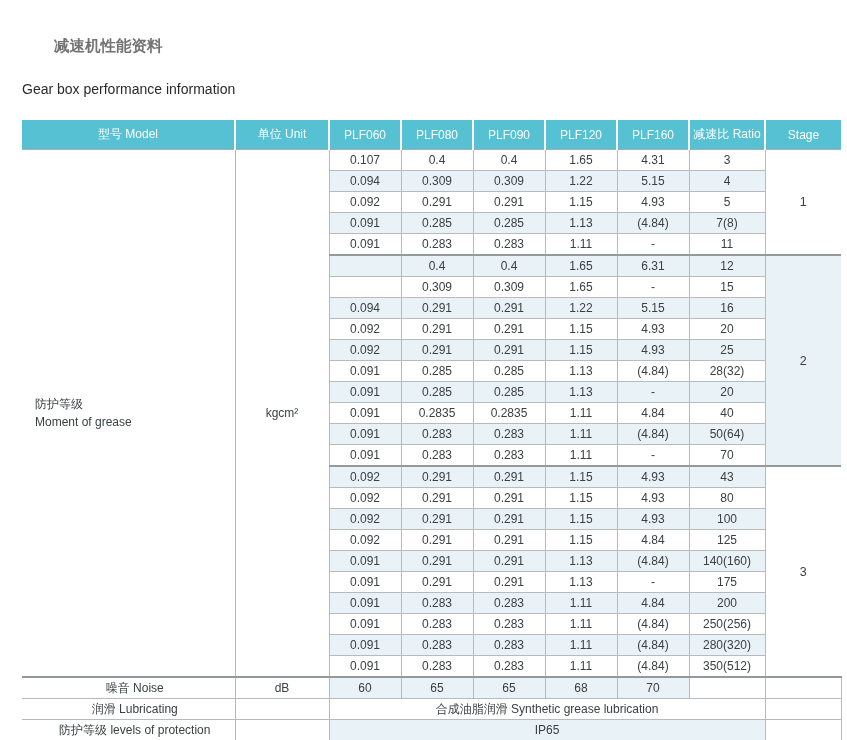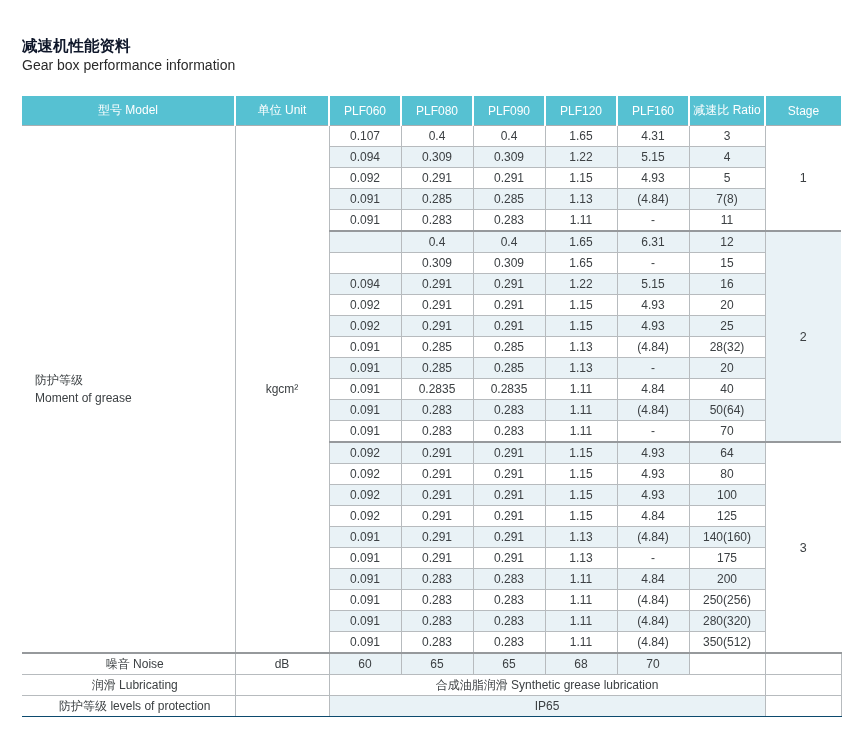--- a/index.html
+++ b/index.html
@@ -2,22 +2,22 @@
 <html><head>
 <meta charset="utf-8">
 <style>
   html,body{margin:0;padding:0;background:#ffffff;}
   body{
     width:847px;height:740px;overflow:hidden;
     font-family:"Liberation Sans","DejaVu Sans",sans-serif;
     color:#3c4043;
   }
   .page{padding:37px 0 0 22px;}
-  .title-zh{font-size:15.5px;font-weight:bold;color:#0f172a;line-height:1.2;}
-  .title-en{font-size:14px;color:#2a2a2a;margin-top:1px;line-height:1.2;}
+  .title-zh{font-size:15.5px;font-weight:bold;color:#737373;line-height:1.2;margin-left:32px;}
+  .title-en{font-size:14px;color:#2a2a2a;margin-top:25px;line-height:1.2;}
   table.perf{
     border-collapse:collapse;table-layout:fixed;width:819px;margin-top:23px;
     font-size:12px;color:#3c4043;
   }
   table.perf th{
     background:#56c1d2;color:#ffffff;font-weight:normal;font-size:12px;
     height:27px;text-align:center;vertical-align:middle;
     border-left:2px solid #ffffff;border-right:2px solid #ffffff;
     border-top:none;border-bottom:1px solid #a9aeb1;
     overflow:hidden;white-space:nowrap;
@@ -200,21 +200,21 @@
           <td>1.11</td>
           <td>-</td>
           <td>70</td>
         </tr>
         <tr class="sep">
           <td class="stripe">0.092</td>
           <td class="stripe">0.291</td>
           <td class="stripe">0.291</td>
           <td class="stripe">1.15</td>
           <td class="stripe">4.93</td>
-          <td class="stripe">64</td>
+          <td class="stripe">43</td>
           <td class="stage-cell" rowspan="10">3</td>
         </tr>
         <tr>
           <td>0.092</td>
           <td>0.291</td>
           <td>0.291</td>
           <td>1.15</td>
           <td>4.93</td>
           <td>80</td>
         </tr>

